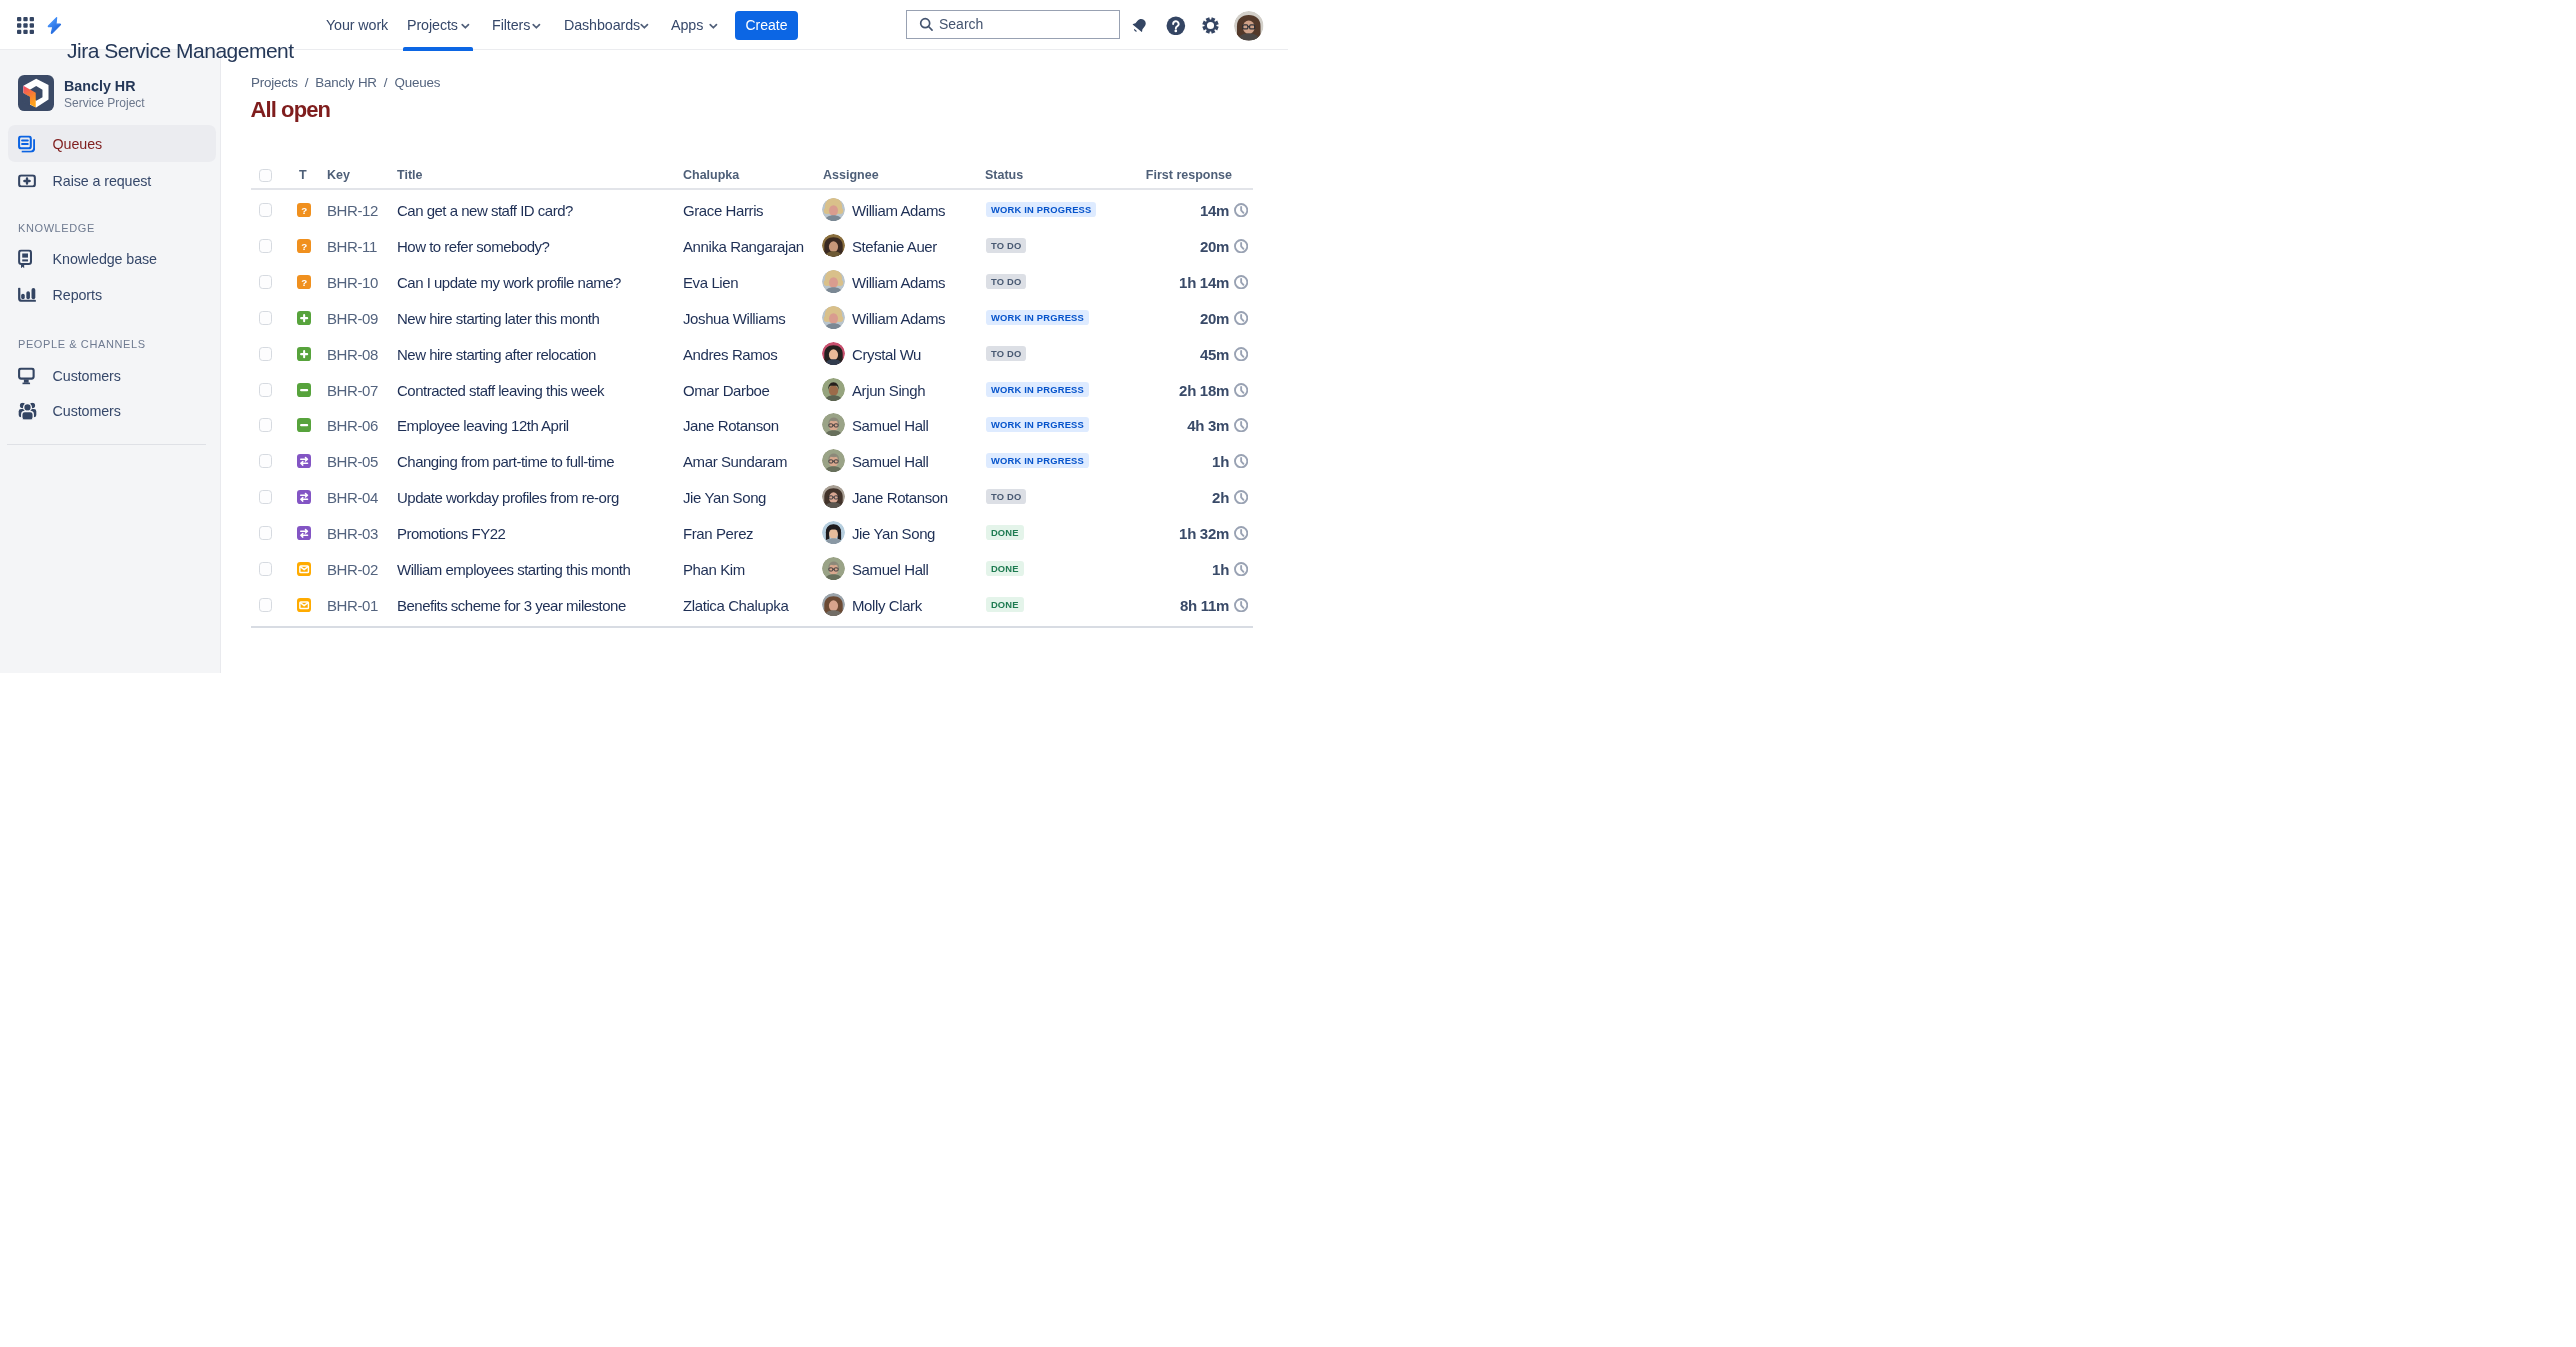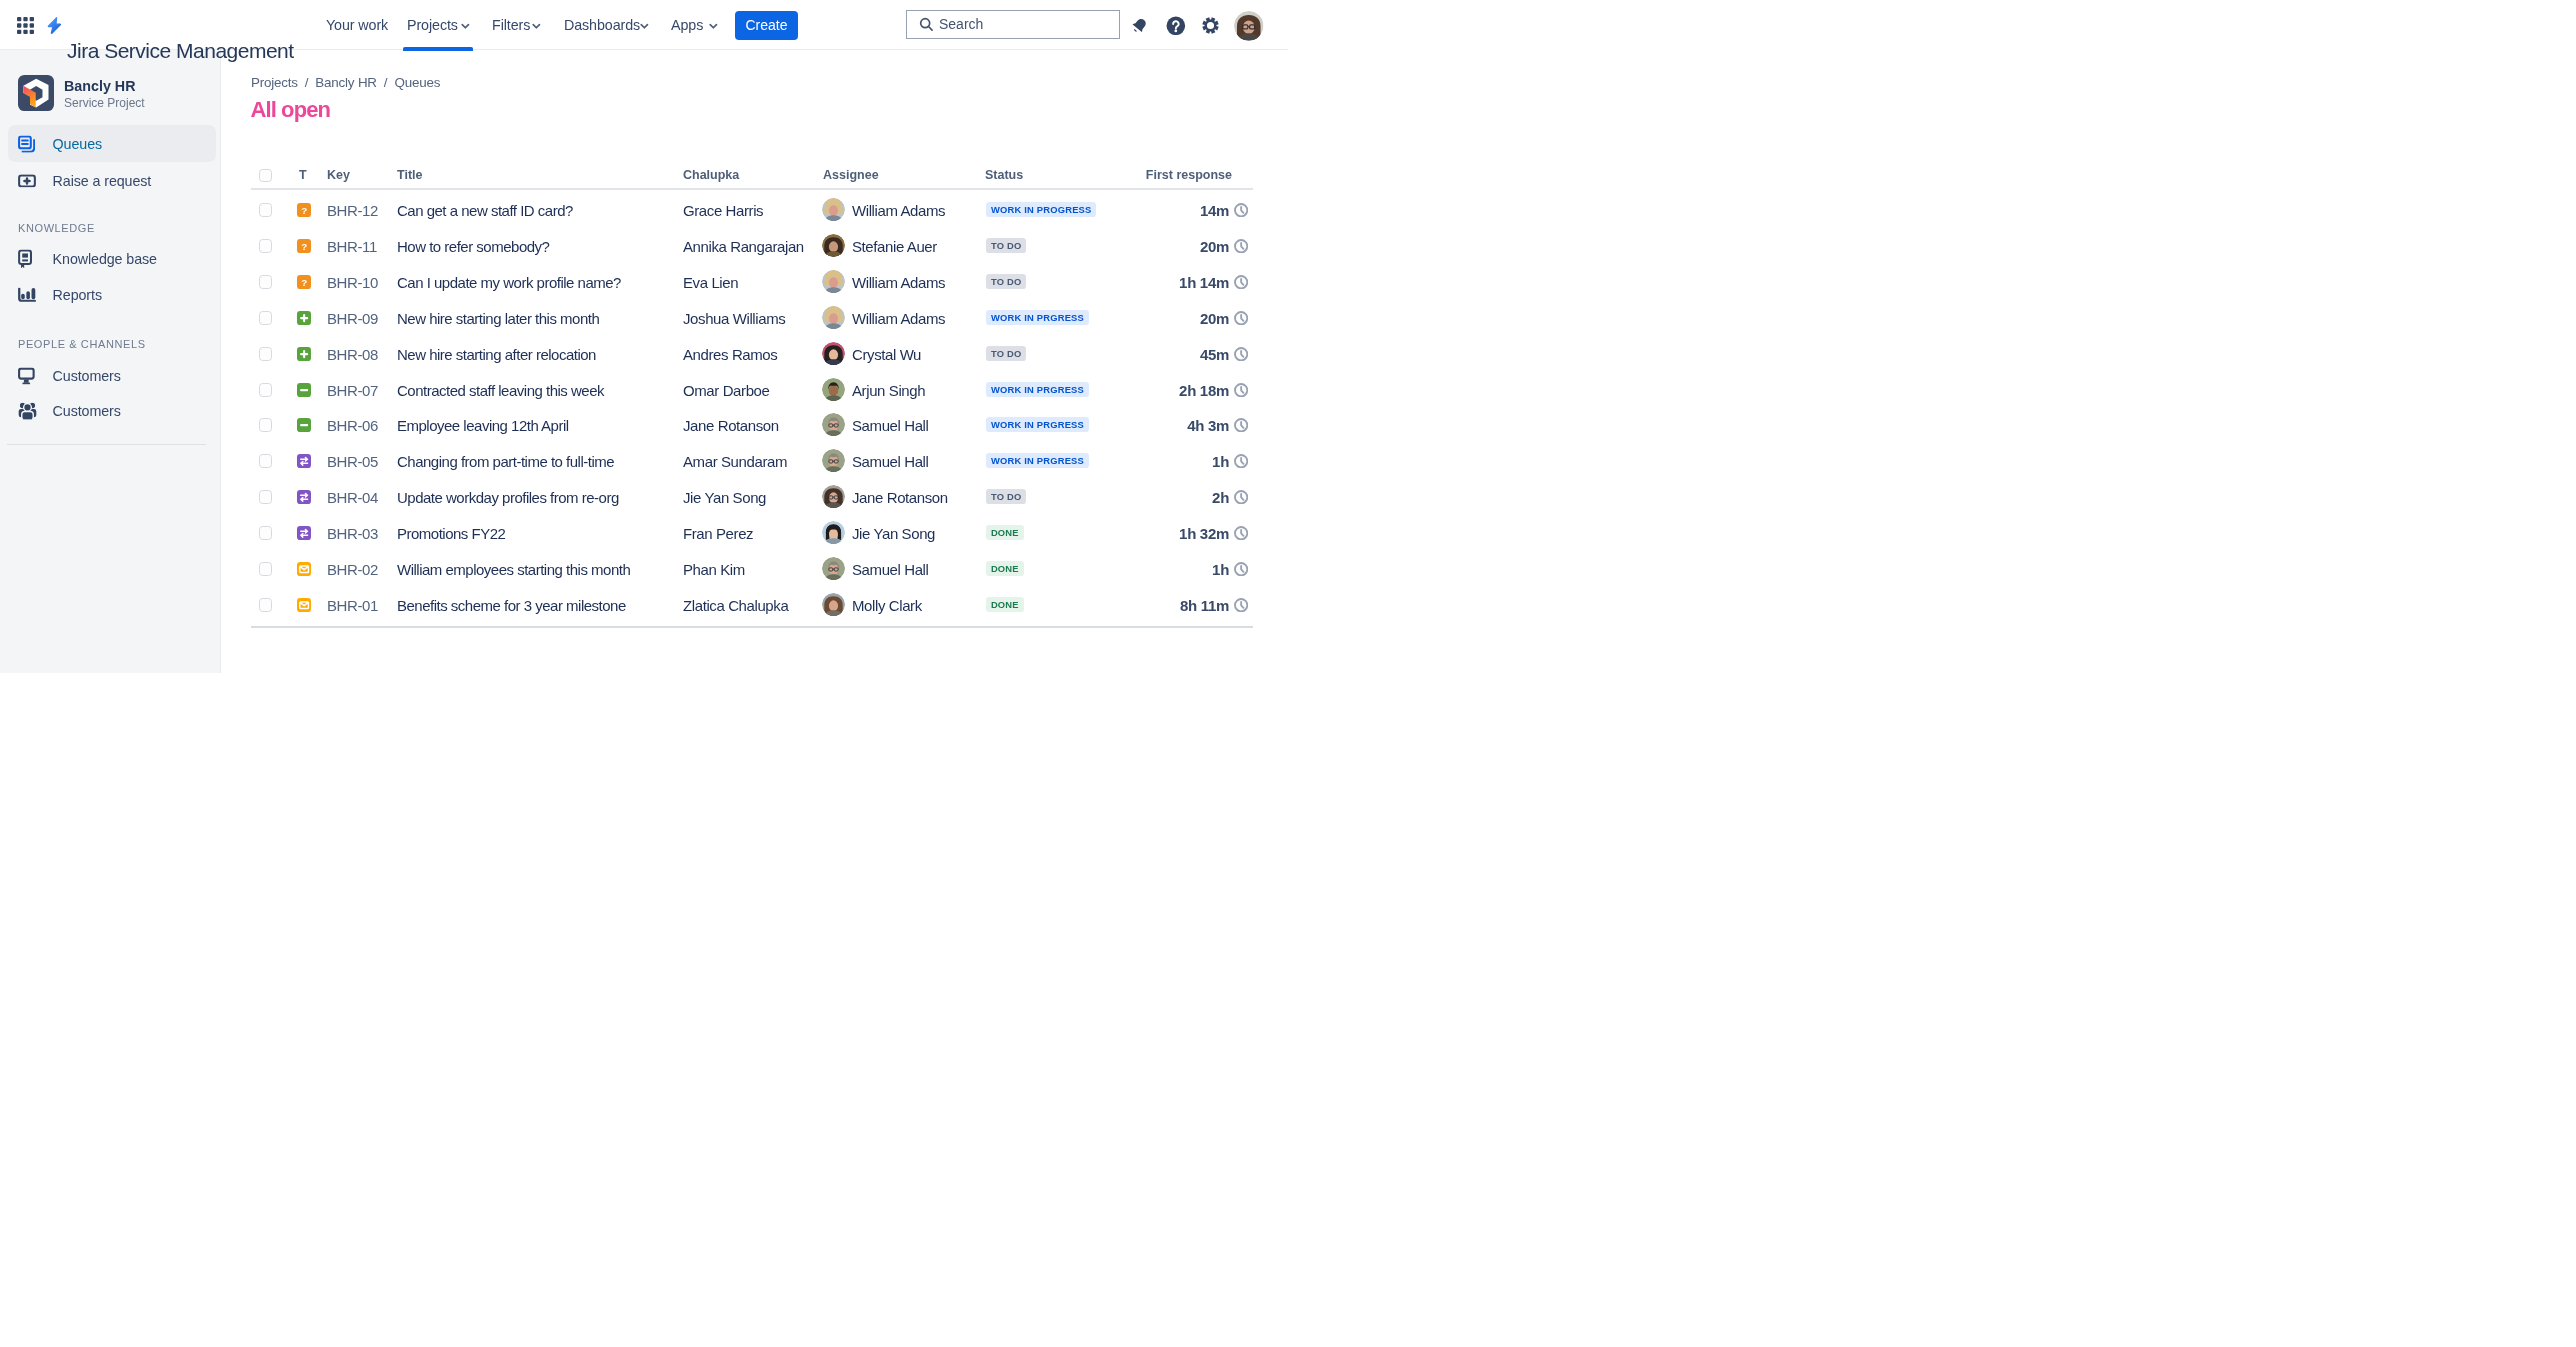--- a/index.html
+++ b/index.html
@@ -29,21 +29,21 @@
 .snav { position:absolute; left:7.6px; width:208px; height:36px; }
 .snav.sel { background:#EBECF0; border-radius:7.2px; height:37px; }
 .sic { position:absolute; left:10.7px; top:50%; transform:translateY(-50%); line-height:0; }
 .slb { position:absolute; left:45px; top:50%; transform:translateY(-50%); font-size:14.3px; color:#36486A; letter-spacing:-0.1px; }
 .shead { position:absolute; left:18px; font-size:11px; font-weight:normal; color:#6E7A90; letter-spacing:0.6px; }
 #sdiv { position:absolute; left:7.2px; top:394px; width:199px; height:0; border-top:1.3px solid #DFE1E6; top:394px; }
 #sdiv { top:394px; }
 
 #main { position:absolute; left:221px; top:50px; width:1067px; height:623px; background:#fff;text-align:center; }
 #crumbs { position:absolute; left:30px; top:24.6px; font-size:13.4px; color:#54647E; letter-spacing:-0.2px; }
-#h1 { position:absolute; left:29.5px; top:47px; font-size:22px; font-weight:bold; letter-spacing:-0.9px; color:#ec4899; }
+#h1 { position:absolute; left:29.5px; top:47px; font-size:22px; font-weight:bold; letter-spacing:-0.9px; color:#7f1d1d; }
 .hrow .hcell { position:absolute; top:118px; font-size:12.5px; font-weight:bold; color:#4E5F78; letter-spacing:0; }
 #hline { position:absolute; left:29.5px; top:138px; width:1002px; height:1.8px; background:#E2E4E9; }
 #bline { position:absolute; left:29.5px; top:576px; width:1002px; height:1.8px; background:#D8DCE3; }
 .cb { position:absolute; left:38px; width:13.4px; height:13.4px; border:1.8px solid #D6DAE0; border-radius:3.6px;
   background:#FDFDFE; }
 .row { position:absolute; left:0; width:1067px; height:0; }
 .row .cb { top:-6.7px; }
 .ti { position:absolute; left:76px; top:-7.2px; width:14.3px; height:14.3px; border-radius:3.1px; line-height:0; }
 .row .key { position:absolute; left:106px; top:-8.5px; font-size:15px; font-weight:500; color:#53637E; letter-spacing:-0.4px; }
 .row .title { position:absolute; left:176px; top:-8.5px; font-size:15px; color:#1E2F55; letter-spacing:-0.5px; }
@@ -161,21 +161,21 @@
       <span class="sic"><svg width="17" height="17" viewBox="0 0 19 19">
           <g fill="none" stroke="#0B63E2" stroke-width="2.3">
             <rect x="1.2" y="1.2" width="13.1" height="13.1" rx="2.4"></rect>
             <path d="M18.1 5.3 v8.5 c0 2.7-1.6 4.3-4.3 4.3 h-8.5" stroke-linecap="square"></path>
           </g>
           <g stroke="#0B63E2" stroke-width="2.3" stroke-linecap="round">
             <path d="M4.6 5.6 h6.3"></path>
             <path d="M4.6 9.4 h6.3"></path>
           </g>
         </svg></span>
-      <span class="slb" style="color:#0369a1">Queues</span>
+      <span class="slb" style="color:#7f1d1d">Queues</span>
     </div>
   <div class="snav" style="top:113px">
       <span class="sic"><svg width="18" height="13.4" viewBox="0 0 20 15">
           <g fill="none" stroke="#344563" stroke-width="2.3" stroke-linejoin="round">
             <rect x="1.2" y="1.4" width="17.6" height="12.2" rx="2.4"></rect>
           </g>
           <g stroke="#344563" stroke-width="2.7" stroke-linecap="round">
             <path d="M10 4.6 v5.8 M7.1 7.5 h5.8"></path>
           </g>
         </svg></span>

